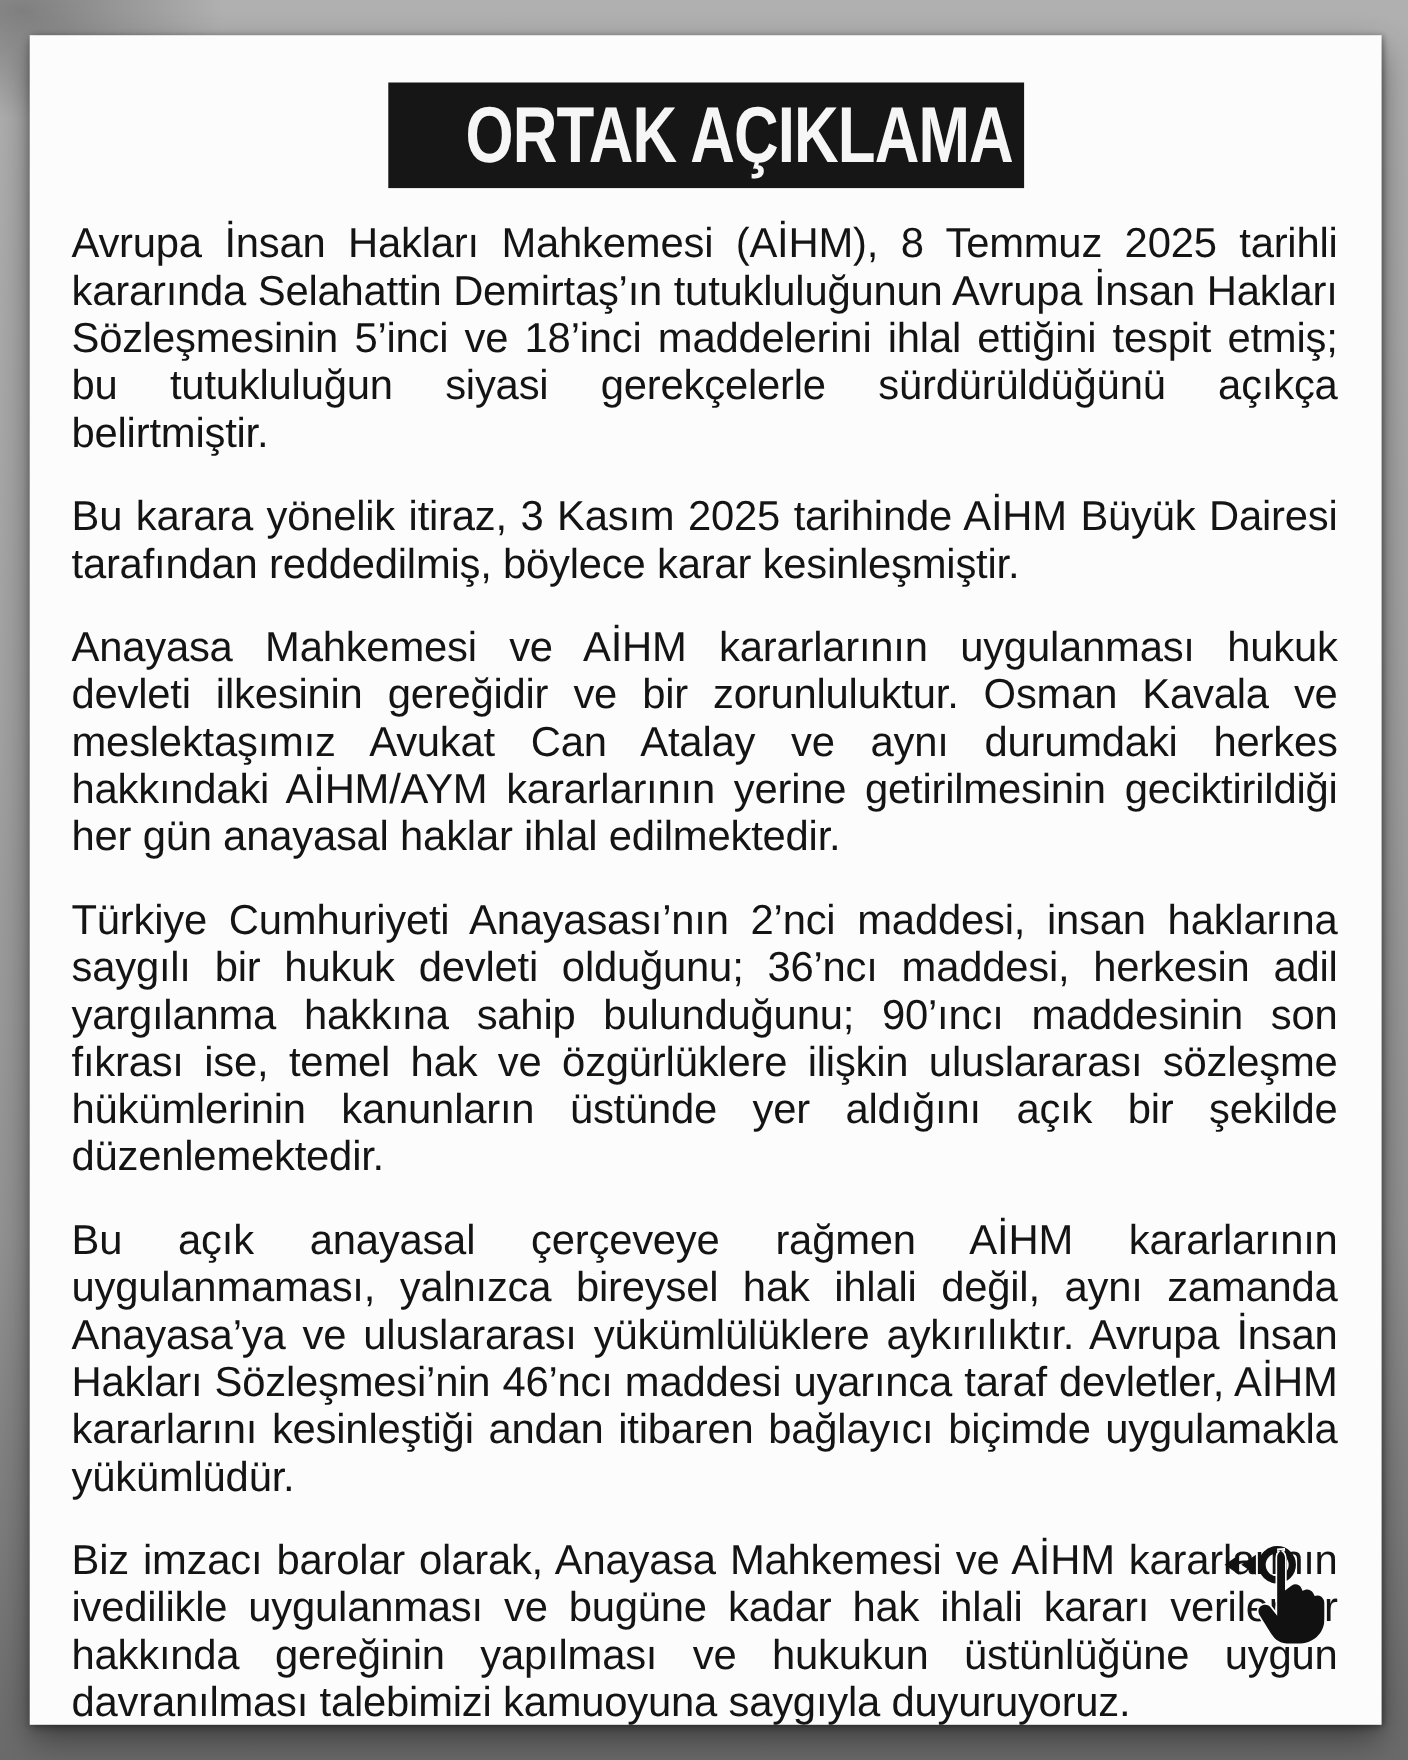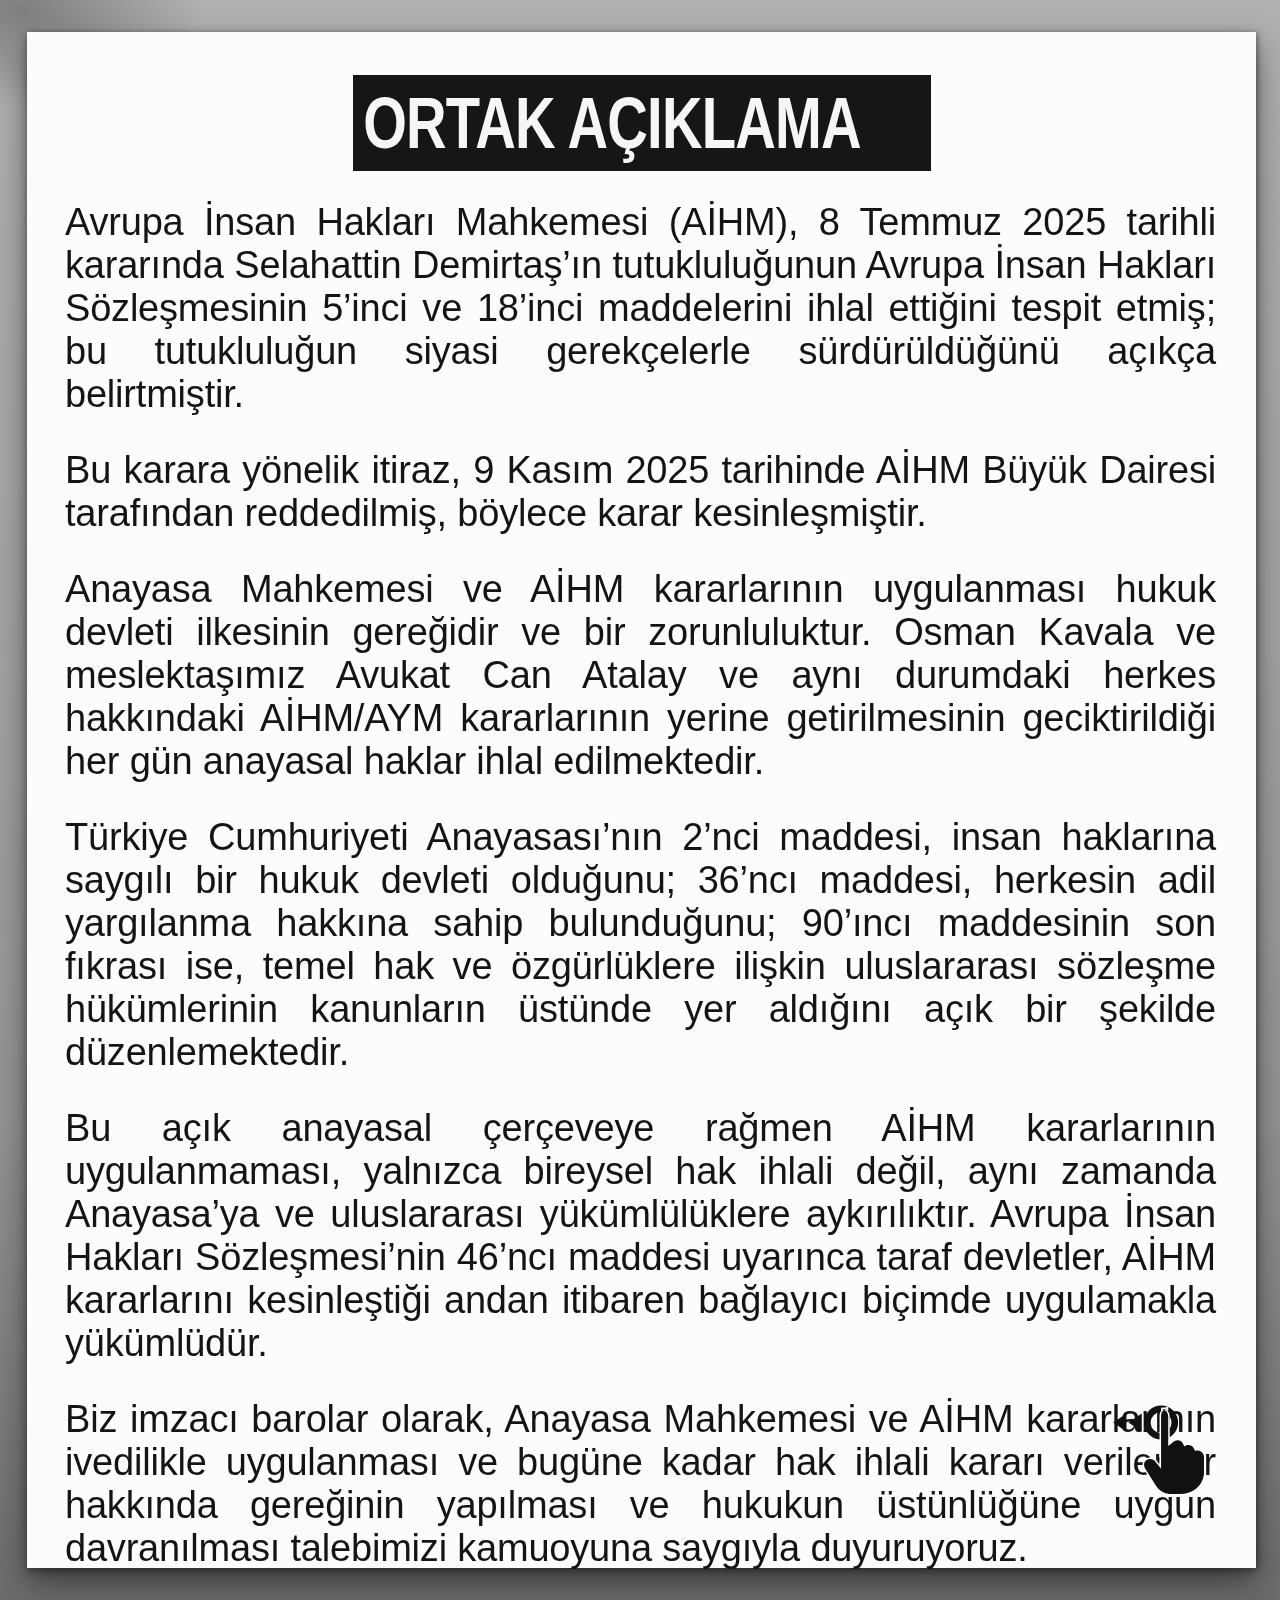--- a/index.html
+++ b/index.html
@@ -34,21 +34,21 @@
       2px 0 4px rgba(0,0,0,0.18);
   }
 
   .banner {
     width: 578px;
     height: 96px;
     margin: 43px auto 0 auto;
     background: var(--banner-bg, #161616);
     display: flex;
     align-items: center;
-    justify-content: flex-end;
+    justify-content: flex-start;
     overflow: visible;
   }
 
   .banner span {
     color: var(--banner-text, #f6f6f6);
     font-weight: 700;
     font-size: 72px;
     letter-spacing: -1px;
     white-space: nowrap;
     transform: scaleX(0.78);
@@ -86,21 +86,21 @@
 
 <div class="backdrop">
   <div class="page">
 
     <div class="banner">
       <span>ORTAK AÇIKLAMA</span>
     </div>
 
     <div class="content">
       <p>Avrupa İnsan Hakları Mahkemesi (AİHM), 8 Temmuz 2025 tarihli kararında Selahattin Demirtaş’ın tutukluluğunun Avrupa İnsan Hakları Sözleşmesinin 5’inci ve 18’inci maddelerini ihlal ettiğini tespit etmiş; bu tutukluluğun siyasi gerekçelerle sürdürüldüğünü açıkça belirtmiştir.</p>
-      <p>Bu karara yönelik itiraz, 9 Kasım 2025 tarihinde AİHM Büyük Dairesi tarafından reddedilmiş, böylece karar kesinleşmiştir.</p>
+      <p>Bu karara yönelik itiraz, 3 Kasım 2025 tarihinde AİHM Büyük Dairesi tarafından reddedilmiş, böylece karar kesinleşmiştir.</p>
       <p>Anayasa Mahkemesi ve AİHM kararlarının uygulanması hukuk devleti ilkesinin gereğidir ve bir zorunluluktur. Osman Kavala ve meslektaşımız Avukat Can Atalay ve aynı durumdaki herkes hakkındaki AİHM/AYM kararlarının yerine getirilmesinin geciktirildiği her gün anayasal haklar ihlal edilmektedir.</p>
       <p>Türkiye Cumhuriyeti Anayasası’nın 2’nci maddesi, insan haklarına saygılı bir hukuk devleti olduğunu; 36’ncı maddesi, herkesin adil yargılanma hakkına sahip bulunduğunu; 90’ıncı maddesinin son fıkrası ise, temel hak ve özgürlüklere ilişkin uluslararası sözleşme hükümlerinin kanunların üstünde yer aldığını açık bir şekilde düzenlemektedir.</p>
       <p>Bu açık anayasal çerçeveye rağmen AİHM kararlarının uygulanmaması, yalnızca bireysel hak ihlali değil, aynı zamanda Anayasa’ya ve uluslararası yükümlülüklere aykırılıktır. Avrupa İnsan Hakları Sözleşmesi’nin 46’ncı maddesi uyarınca taraf devletler, AİHM kararlarını kesinleştiği andan itibaren bağlayıcı biçimde uygulamakla yükümlüdür.</p>
       <p>Biz imzacı barolar olarak, Anayasa Mahkemesi ve AİHM kararlarının ivedilikle uygulanması ve bugüne kadar hak ihlali kararı verilenler hakkında gereğinin yapılması ve hukukun üstünlüğüne uygun davranılması talebimizi kamuoyuna saygıyla duyuruyoruz.</p>
     </div>
 
     <div class="gesture">
       <svg viewBox="0 0 92 112" xmlns="http://www.w3.org/2000/svg" aria-hidden="true">
 
         <polygon points="16,21 3,30 16,39" fill="#111"></polygon>

